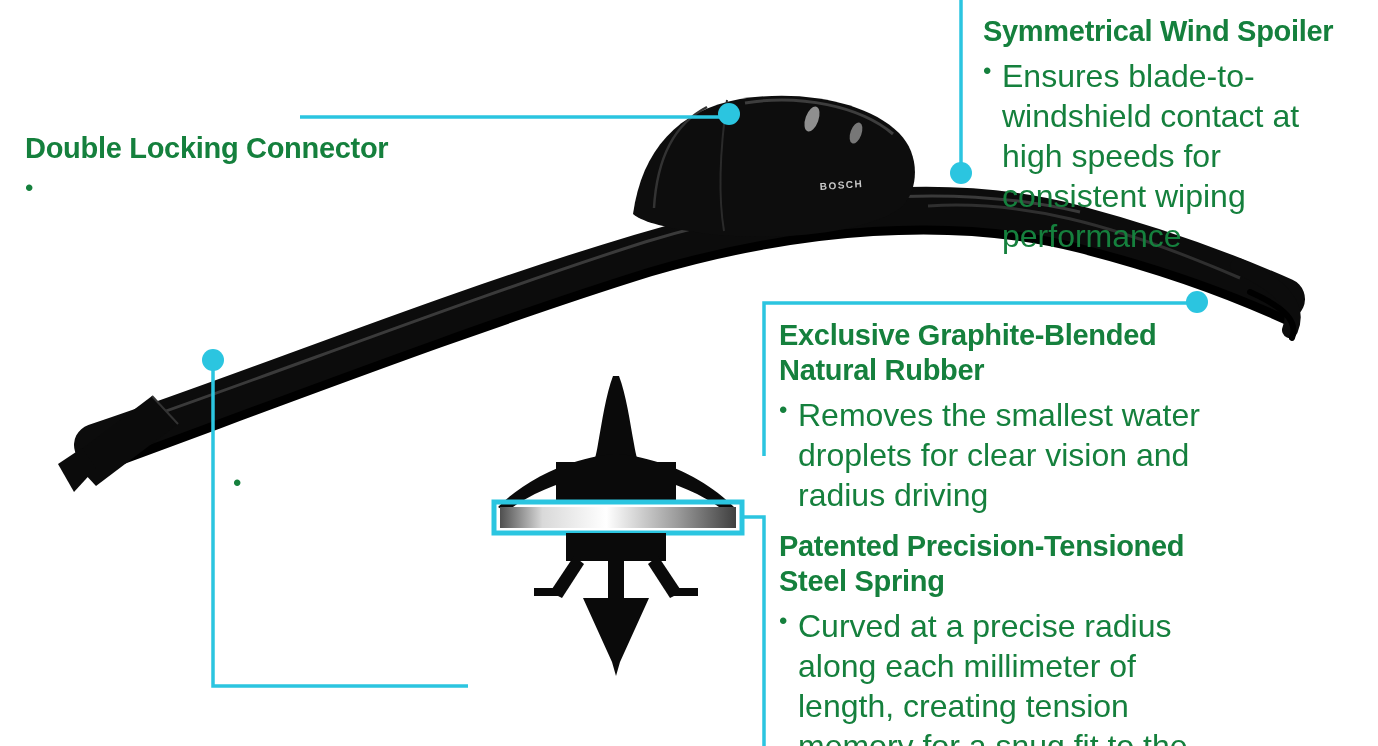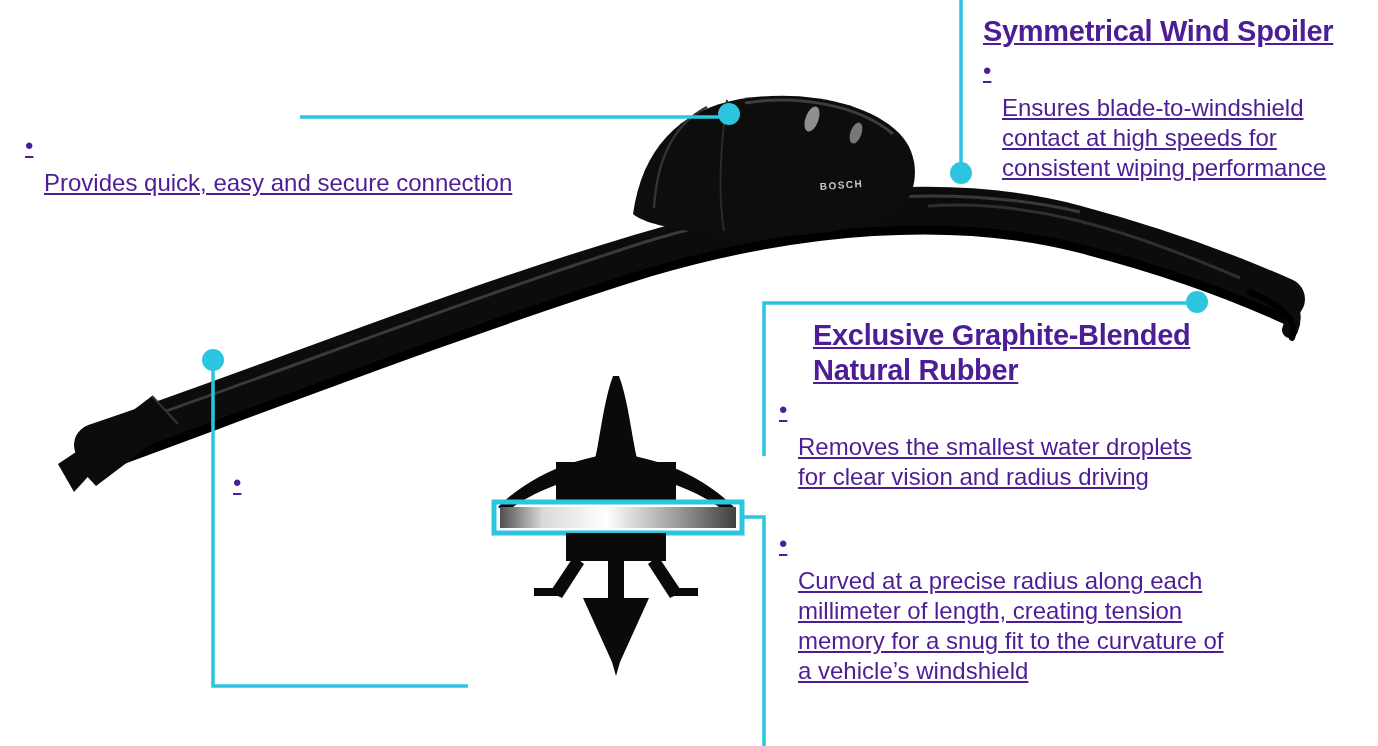--- a/index.html
+++ b/index.html
@@ -1,34 +1,34 @@
 <!DOCTYPE html>
 <html style="--accent: #2BC5E0;"><head>
 <meta charset="utf-8">
 <style>
   * { margin:0; padding:0; box-sizing:border-box; }
   :root { --accent:#2BC5E0; }
   html,body { background:#fff; }
   body { font-family:"Liberation Sans","DejaVu Sans",sans-serif; color:#000; }
   .canvas { position:relative; width:1378px; height:746px; background:#fff; overflow:hidden; }
   .art { position:absolute; left:0; top:0; width:1378px; height:746px; }
-  .callout { position:absolute; color:#4c1d95;text-decoration:underline; }
+  .callout { position:absolute; color:#15803d; }
   .callout-title { font-size:29px; font-weight:700; line-height:1.2; letter-spacing:-0.3px; margin-bottom:7px; }
   .nowrap { white-space:nowrap; }
   .bullet-row { display:flex; align-items:flex-start; }
   .marker { font-size:24px; line-height:1.25; flex:0 0 19px; width:19px; }
-  .btext { font-size:24px; line-height:1.25;margin-top:37px; }
+  .btext { font-size:32px; line-height:1.25; }
   .accent-stroke { stroke:var(--accent); }
   .accent-fill { fill:var(--accent); }
 
   .callout--wind    { left:983px; top:14px;  width:395px; }
   .callout--wind .btext { max-width:352px; }
   .callout--conn    { left:25px;  top:131px; width:560px; }
   .callout--rubber  { left:779px; top:318px; width:452px; }
-  .callout--rubber .callout-title { max-width:420px;margin-left:34px; }
+  .callout--rubber .callout-title { max-width:420px; }
   .callout--rubber .btext { max-width:428px; }
   .callout--beam    { left:233px; top:468px; width:240px; }
   .callout--beam .btext { max-width:210px; }
   .callout--spring  { left:779px; top:529px; width:458px; }
   .callout--spring .callout-title { max-width:442px; }
   .callout--spring .btext { max-width:430px; }
 </style>
 </head>
 <body>
 
@@ -99,40 +99,41 @@
 
   <section class="callout callout--wind">
     <h2 class="callout-title nowrap">Symmetrical Wind Spoiler</h2>
     <div class="bullet-row">
       <span class="marker">•</span>
       <p class="btext">Ensures blade-to-windshield contact at high speeds for consistent wiping performance</p>
     </div>
   </section>
 
   <section class="callout callout--conn">
+    <h2 class="callout-title nowrap">Double Locking Connector</h2>
     <div class="bullet-row">
       <span class="marker">•</span>
-      <p class="btext nowrap">Provides quick, easy and secure connection</p>
     </div>
   </section>
 
   <section class="callout callout--rubber">
     <h2 class="callout-title">Exclusive Graphite-Blended Natural Rubber</h2>
     <div class="bullet-row">
       <span class="marker">•</span>
       <p class="btext">Removes the smallest water droplets for clear vision and radius driving</p>
     </div>
   </section>
 
   <section class="callout callout--beam">
     <div class="bullet-row">
       <span class="marker">•</span>
     </div>
   </section>
 
   <section class="callout callout--spring">
+    <h2 class="callout-title">Patented Precision-Tensioned Steel Spring</h2>
     <div class="bullet-row">
       <span class="marker">•</span>
       <p class="btext">Curved at a precise radius along each millimeter of length, creating tension memory for a snug fit to the curvature of a vehicle’s windshield</p>
     </div>
   </section>
 
 </div>
 
 </body></html>

